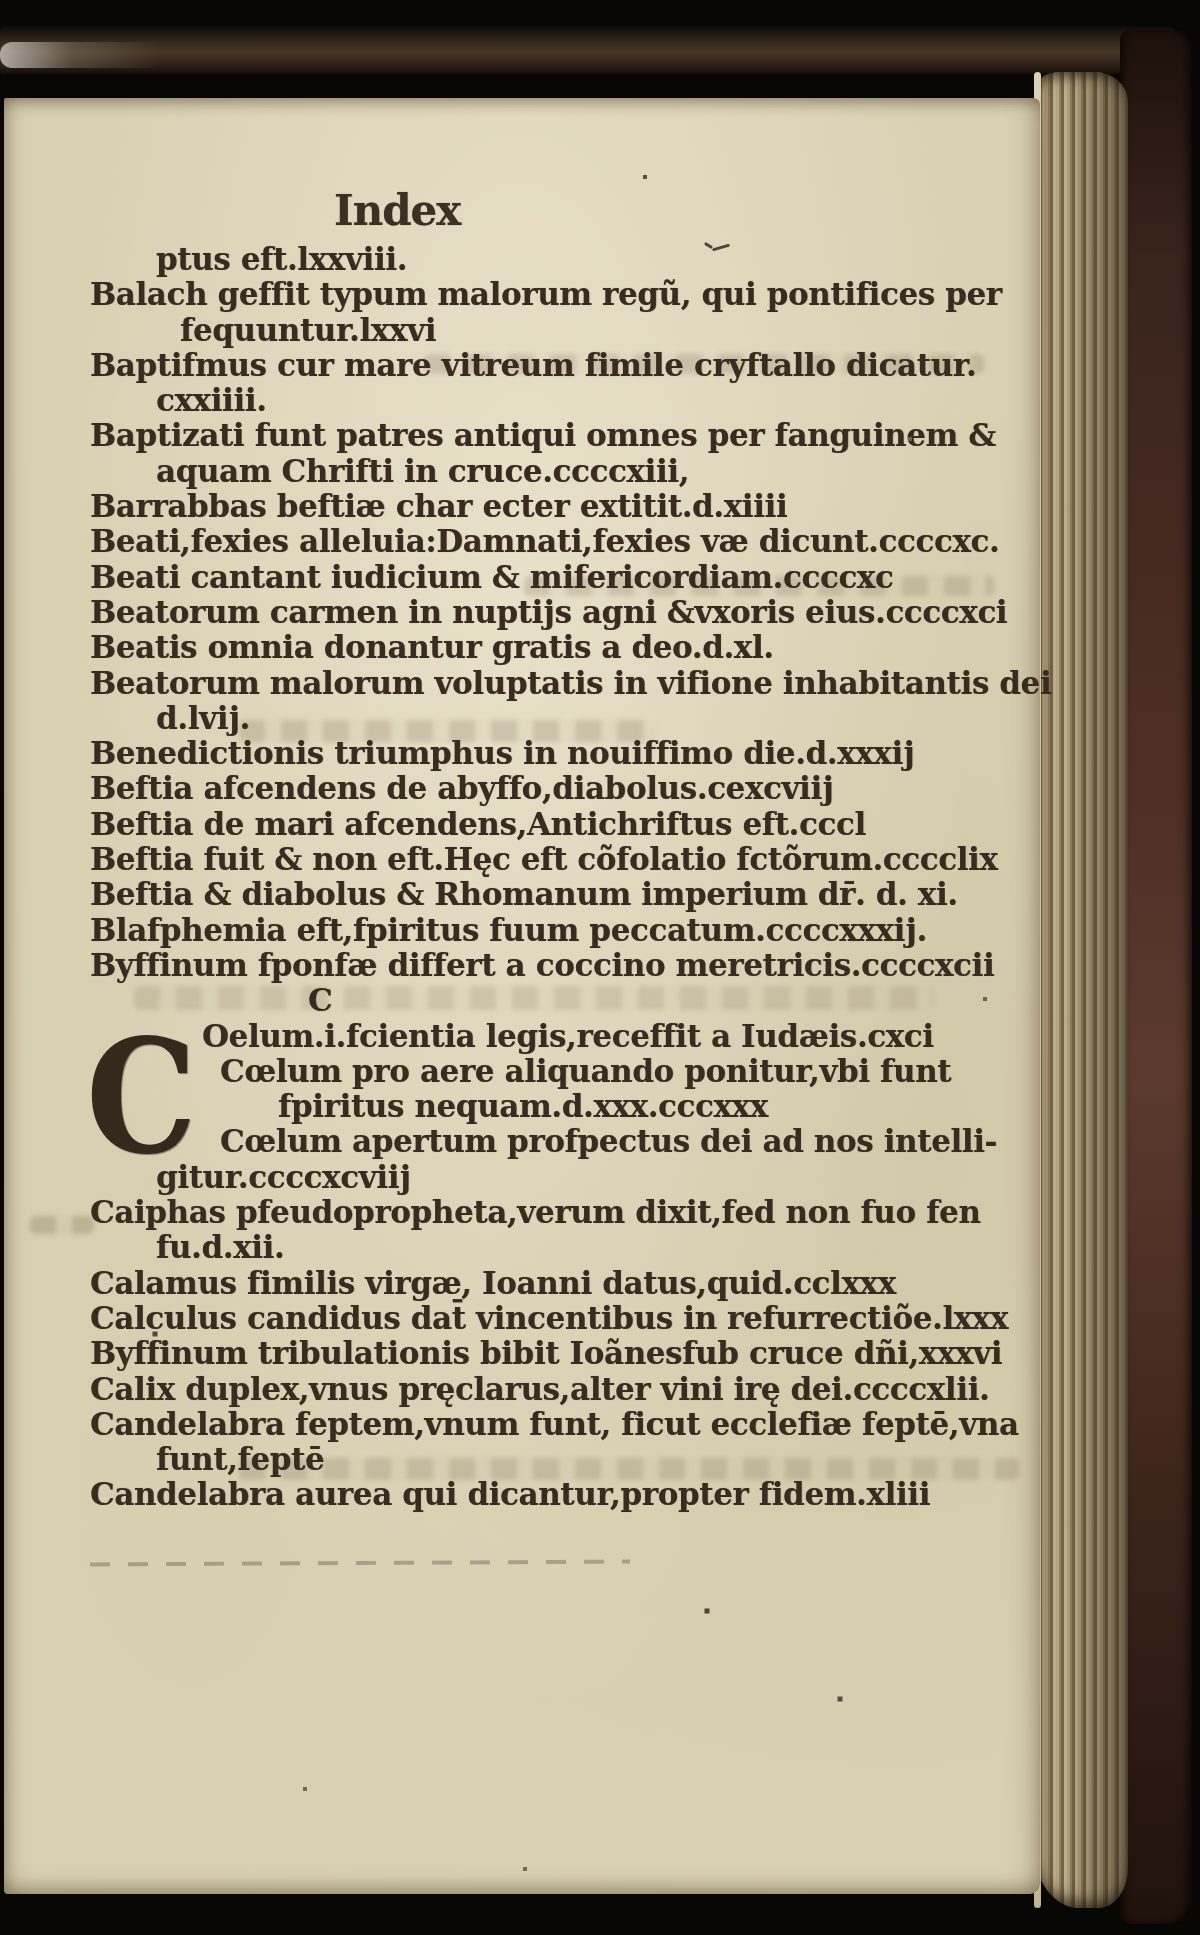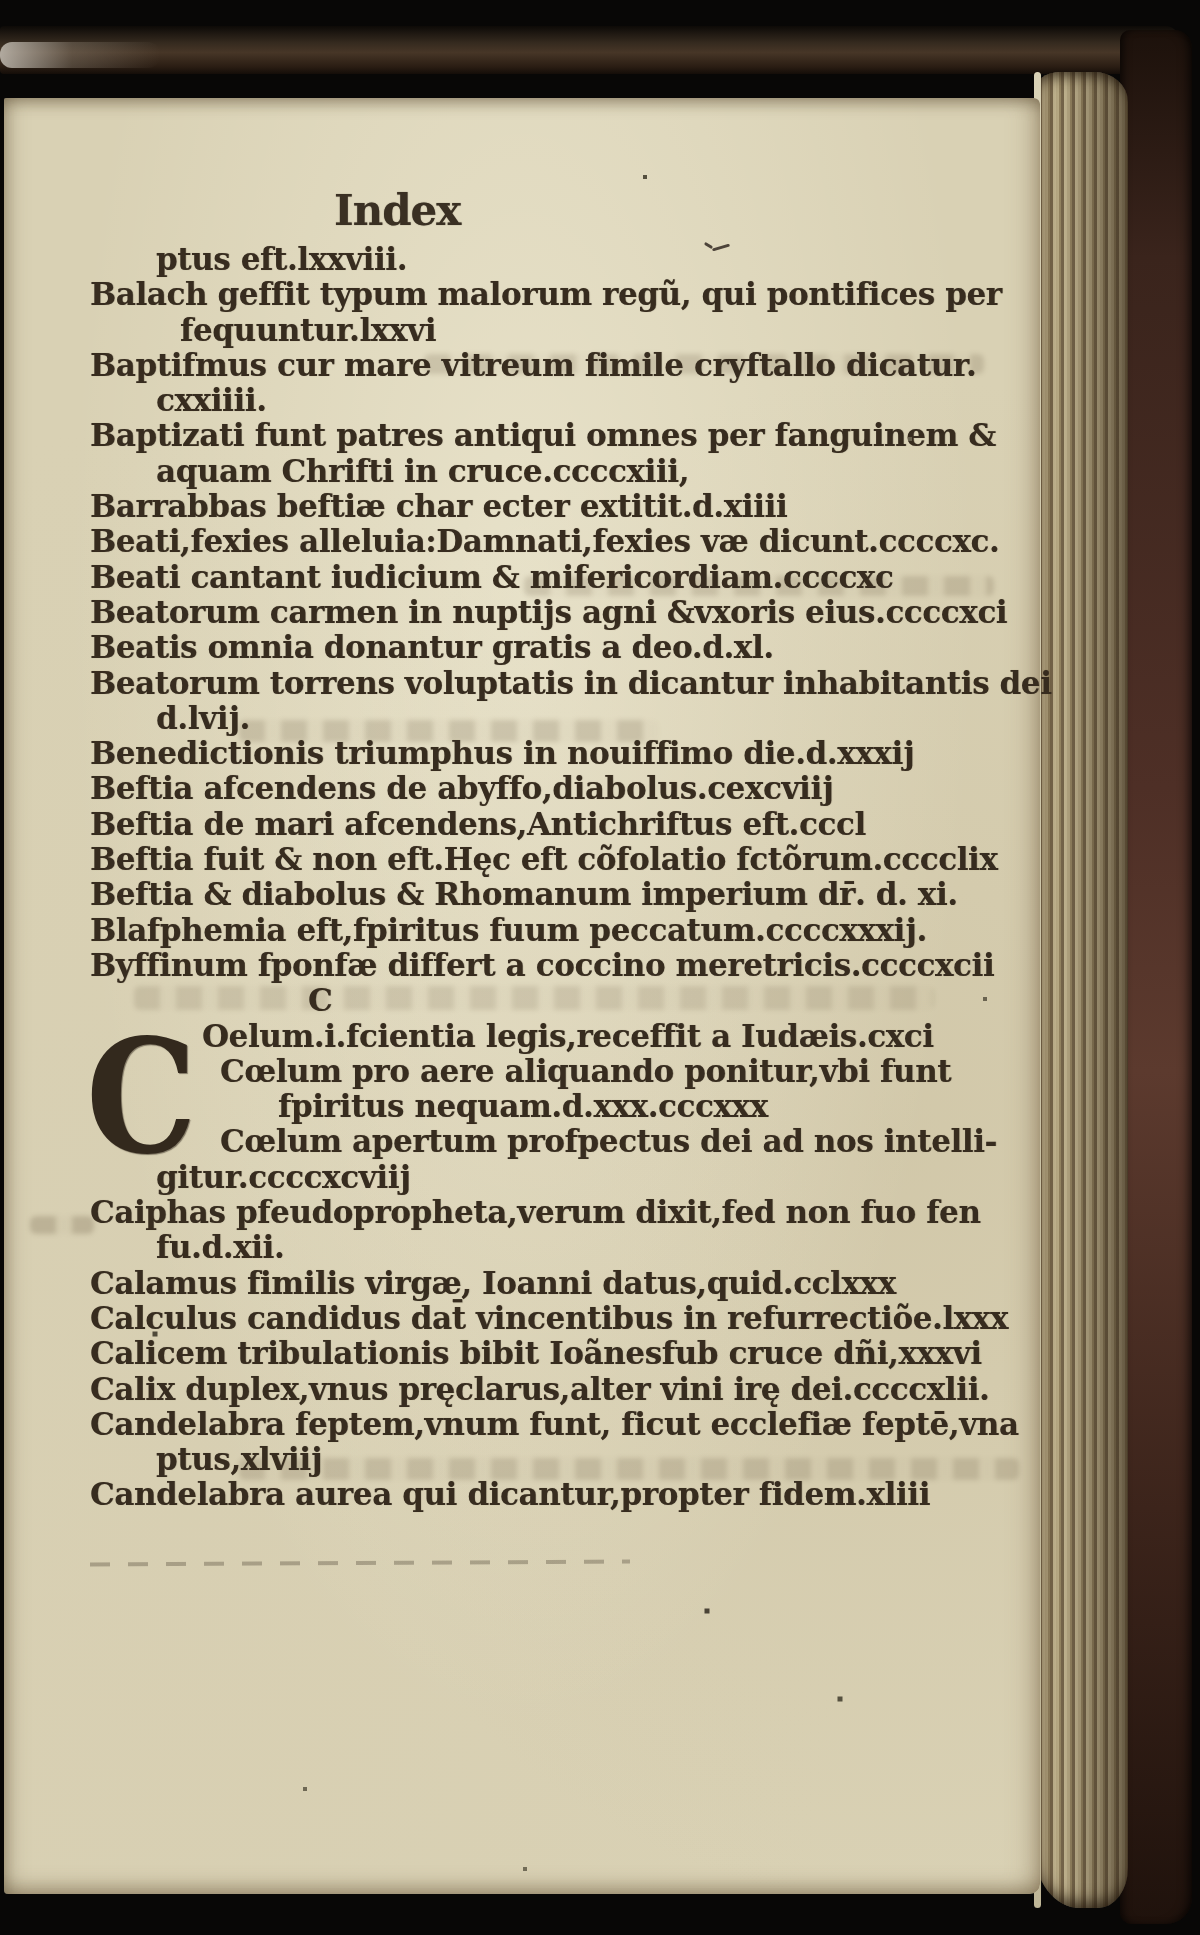--- a/index.html
+++ b/index.html
@@ -112,43 +112,43 @@
         <div class="line ind-2">fequuntur.lxxvi</div>
         <div class="line ind-0">Baptifmus cur mare vitreum fimile cryftallo dicatur.</div>
         <div class="line ind-1">cxxiiii.</div>
         <div class="line ind-0">Baptizati funt patres antiqui omnes per fanguinem &amp;</div>
         <div class="line ind-1">aquam Chrifti in cruce.ccccxiii,</div>
         <div class="line ind-0">Barrabbas beftiæ char ecter extitit.d.xiiii</div>
         <div class="line ind-0">Beati,fexies alleluia:Damnati,fexies væ dicunt.ccccxc.</div>
         <div class="line ind-0">Beati cantant iudicium &amp; mifericordiam.ccccxc</div>
         <div class="line ind-0">Beatorum carmen in nuptĳs agni &amp;vxoris eius.ccccxci</div>
         <div class="line ind-0">Beatis omnia donantur gratis a deo.d.xl.</div>
-        <div class="line ind-0">Beatorum torrens voluptatis in dicantur inhabitantis dei</div>
+        <div class="line ind-0">Beatorum malorum voluptatis in vifione inhabitantis dei</div>
         <div class="line ind-1">d.lvĳ.</div>
         <div class="line ind-0">Benedictionis triumphus in nouiffimo die.d.xxxĳ</div>
         <div class="line ind-0">Beftia afcendens de abyffo,diabolus.cexcviĳ</div>
         <div class="line ind-0">Beftia de mari afcendens,Antichriftus eft.cccl</div>
         <div class="line ind-0">Beftia fuit &amp; non eft.Hęc eft cõfolatio fctõrum.cccclix</div>
         <div class="line ind-0">Beftia &amp; diabolus &amp; Rhomanum imperium dr̄. d. xi.</div>
         <div class="line ind-0">Blafphemia eft,fpiritus fuum peccatum.ccccxxxĳ.</div>
         <div class="line ind-0">Byffinum fponfæ differt a coccino meretricis.ccccxcii</div>
         <div class="line ind-0 sec">C</div>
         <div class="line ind-4">Oelum.i.fcientia legis,receffit a Iudæis.cxci</div>
         <div class="line ind-5">Cœlum pro aere aliquando ponitur,vbi funt</div>
         <div class="line ind-6">fpiritus nequam.d.xxx.cccxxx</div>
         <div class="line ind-5">Cœlum apertum profpectus dei ad nos intelli-</div>
         <div class="line ind-1">gitur.ccccxcviĳ</div>
         <div class="line ind-0">Caiphas pfeudopropheta,verum dixit,fed non fuo fen</div>
         <div class="line ind-1">fu.d.xii.</div>
         <div class="line ind-0">Calamus fimilis virgæ, Ioanni datus,quid.cclxxx</div>
         <div class="line ind-0">Calculus candidus dat̄ vincentibus in refurrectiõe.lxxx</div>
-        <div class="line ind-0">Calicem tribulationis bibit Ioãnesfub cruce dñi,xxxvi</div>
+        <div class="line ind-0">Byffinum tribulationis bibit Ioãnesfub cruce dñi,xxxvi</div>
         <div class="line ind-0">Calix duplex,vnus pręclarus,alter vini irę dei.ccccxlii.</div>
         <div class="line ind-0">Candelabra feptem,vnum funt, ficut ecclefiæ feptē,vna</div>
-        <div class="line ind-1">ptus,xlviĳ</div>
+        <div class="line ind-1">funt,feptē</div>
         <div class="line ind-0">Candelabra aurea qui dicantur,propter fidem.xliii</div>
       </div>
 
     <div class="dash-underline"></div>
     <div class="specks"></div>
   </div>
 
 </div>
 
 </body></html>

